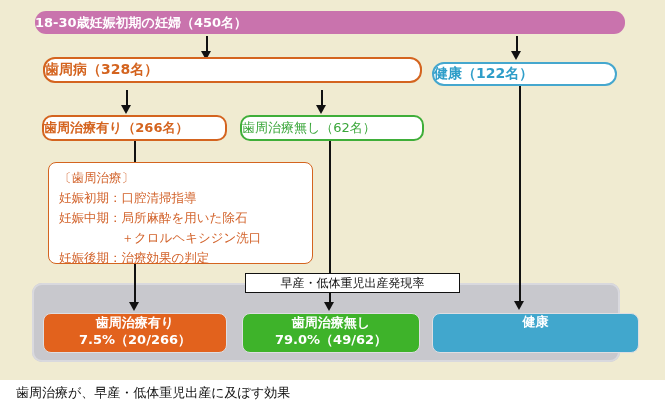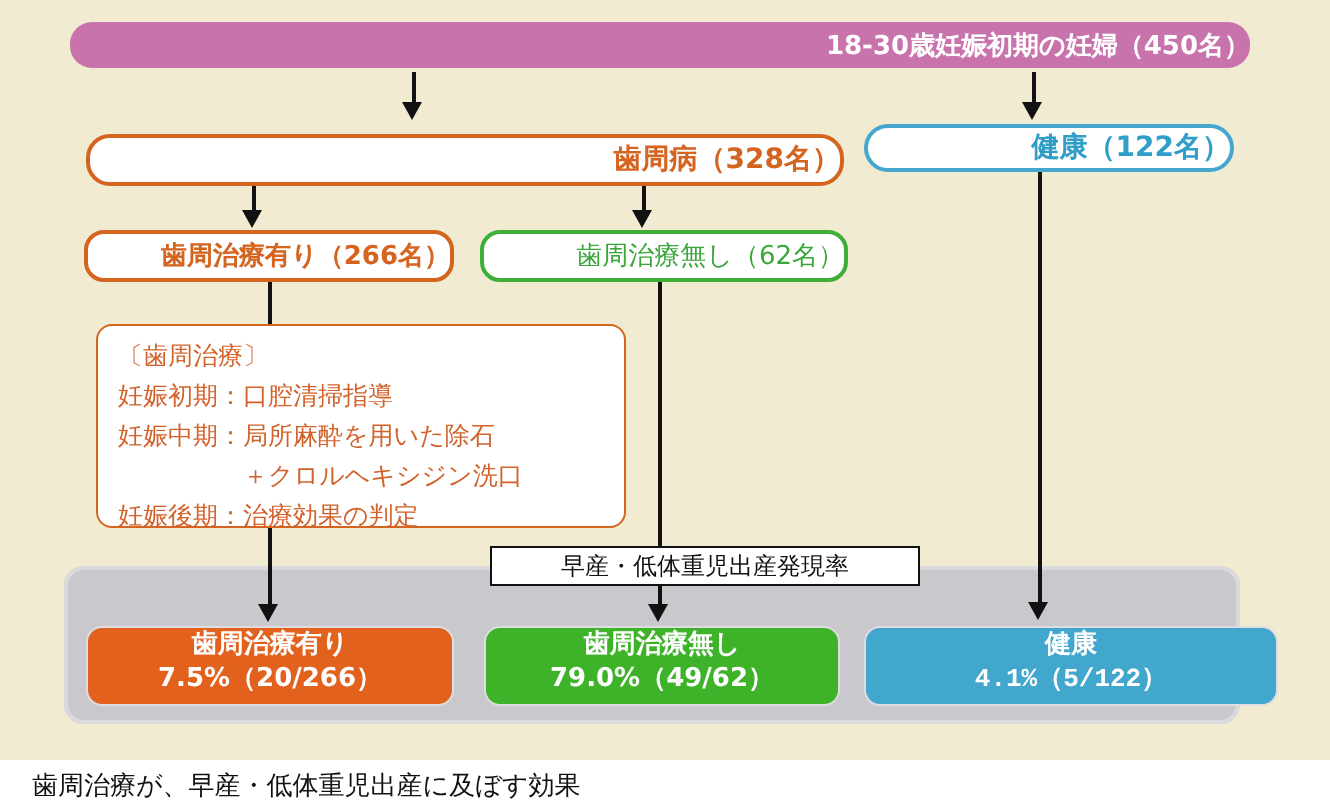--- a/index.html
+++ b/index.html
@@ -3,25 +3,25 @@
 <meta charset="utf-8">
 <style>
   html,body { margin:0; padding:0; }
   #canvas {
     position:relative; width:665px; height:404px; overflow:hidden;
     background:#ffffff;
     font-family:"DejaVu Sans","Liberation Sans",sans-serif;
   }
   .cream-bg { position:absolute; left:0; top:0; width:665px; height:380px;
     background:#f0ebd1; }
-  .box { position:absolute; display:flex; align-items:center; justify-content:flex-end;
+  .box { position:absolute; display:flex; align-items:center; justify-content:flex-start;
     box-sizing:border-box; text-align:center; }
   .root-box { left:35px; top:11px; width:590px; height:23px;
     background:#c973ad; border-radius:11px; color:#ffffff; font-weight:bold; font-size:13px; z-index:3; }
-  .perio-box { left:43px; top:67px; width:379px; height:26px;
+  .perio-box { left:43px; top:57px; width:379px; height:26px;
     background:#ffffff; border:2px solid #d4641f; border-radius:12px;
     color:#d4641f; font-weight:bold; font-size:14px; z-index:3; }
   .healthy-box { left:432px; top:62px; width:185px; height:24px;
     background:#ffffff; border:2px solid #45a7ce; border-radius:12px;
     color:#2f9ec9; font-weight:bold; font-size:14px; z-index:3; }
   .treated-box { left:42px; top:115px; width:185px; height:26px;
     background:#ffffff; border:2px solid #d4641f; border-radius:10px;
     color:#d4641f; font-weight:bold; font-size:13px; z-index:3; }
   .untreated-box { left:240px; top:115px; width:184px; height:26px;
     background:#ffffff; border:2px solid #3fae39; border-radius:10px;
@@ -132,17 +132,16 @@
   <div class="result-box result-treated">
     <span>歯周治療有り</span>
     <span>7.5%（20/266）</span>
   </div>
   <div class="result-box result-untreated">
     <span>歯周治療無し</span>
     <span>79.0%（49/62）</span>
   </div>
   <div class="result-box result-healthy">
     <span>健康</span>
-    <span>4.1%（5/122）</span>
   </div>
 
   <div class="caption">歯周治療が、早産・低体重児出産に及ぼす効果</div>
 </div>
 
 </body></html>

